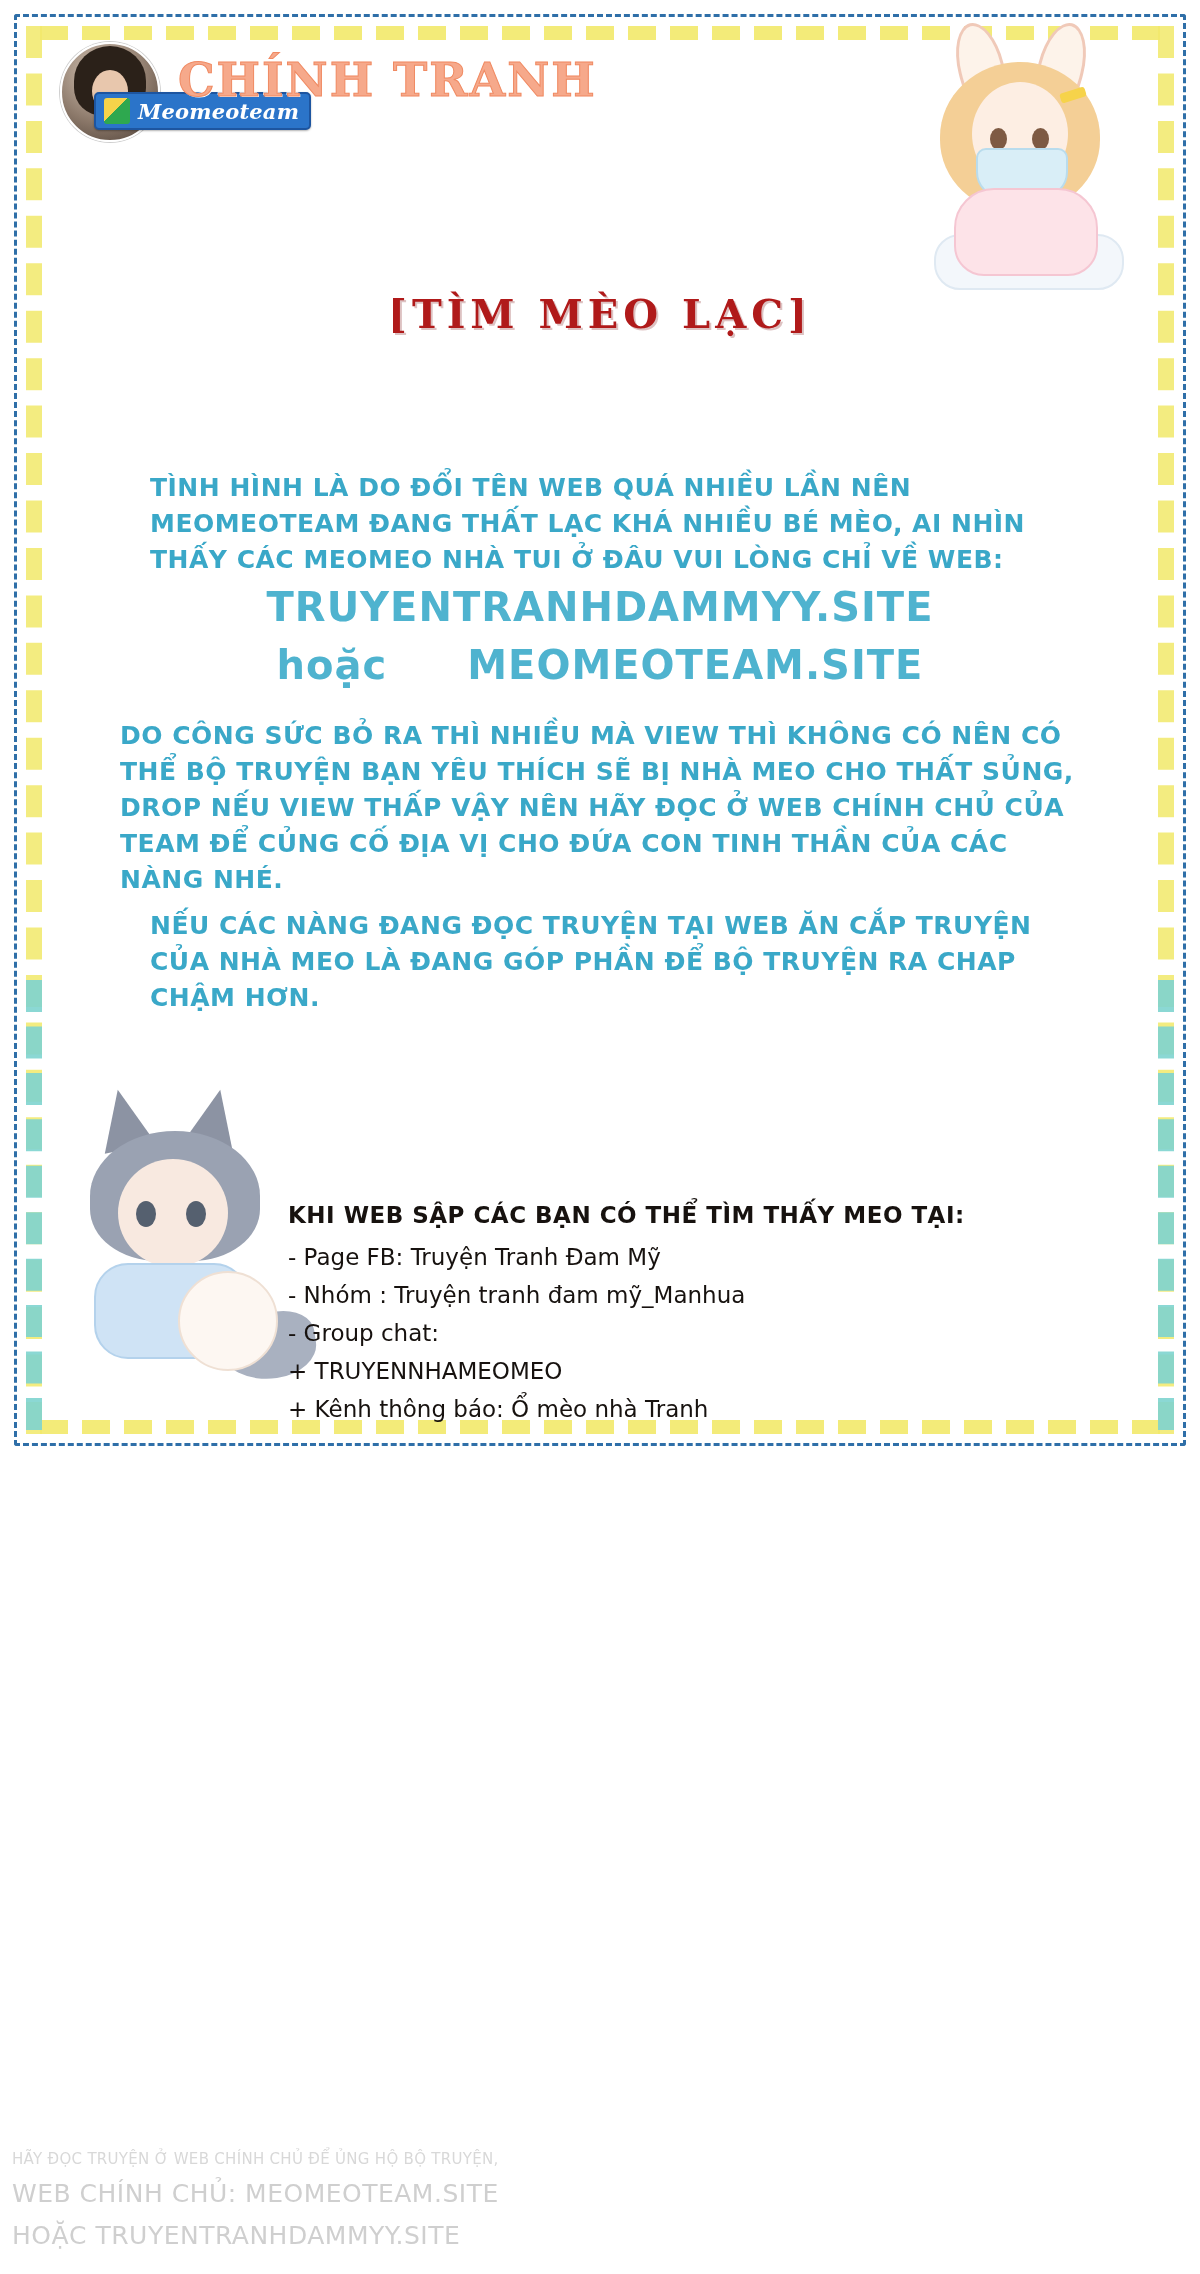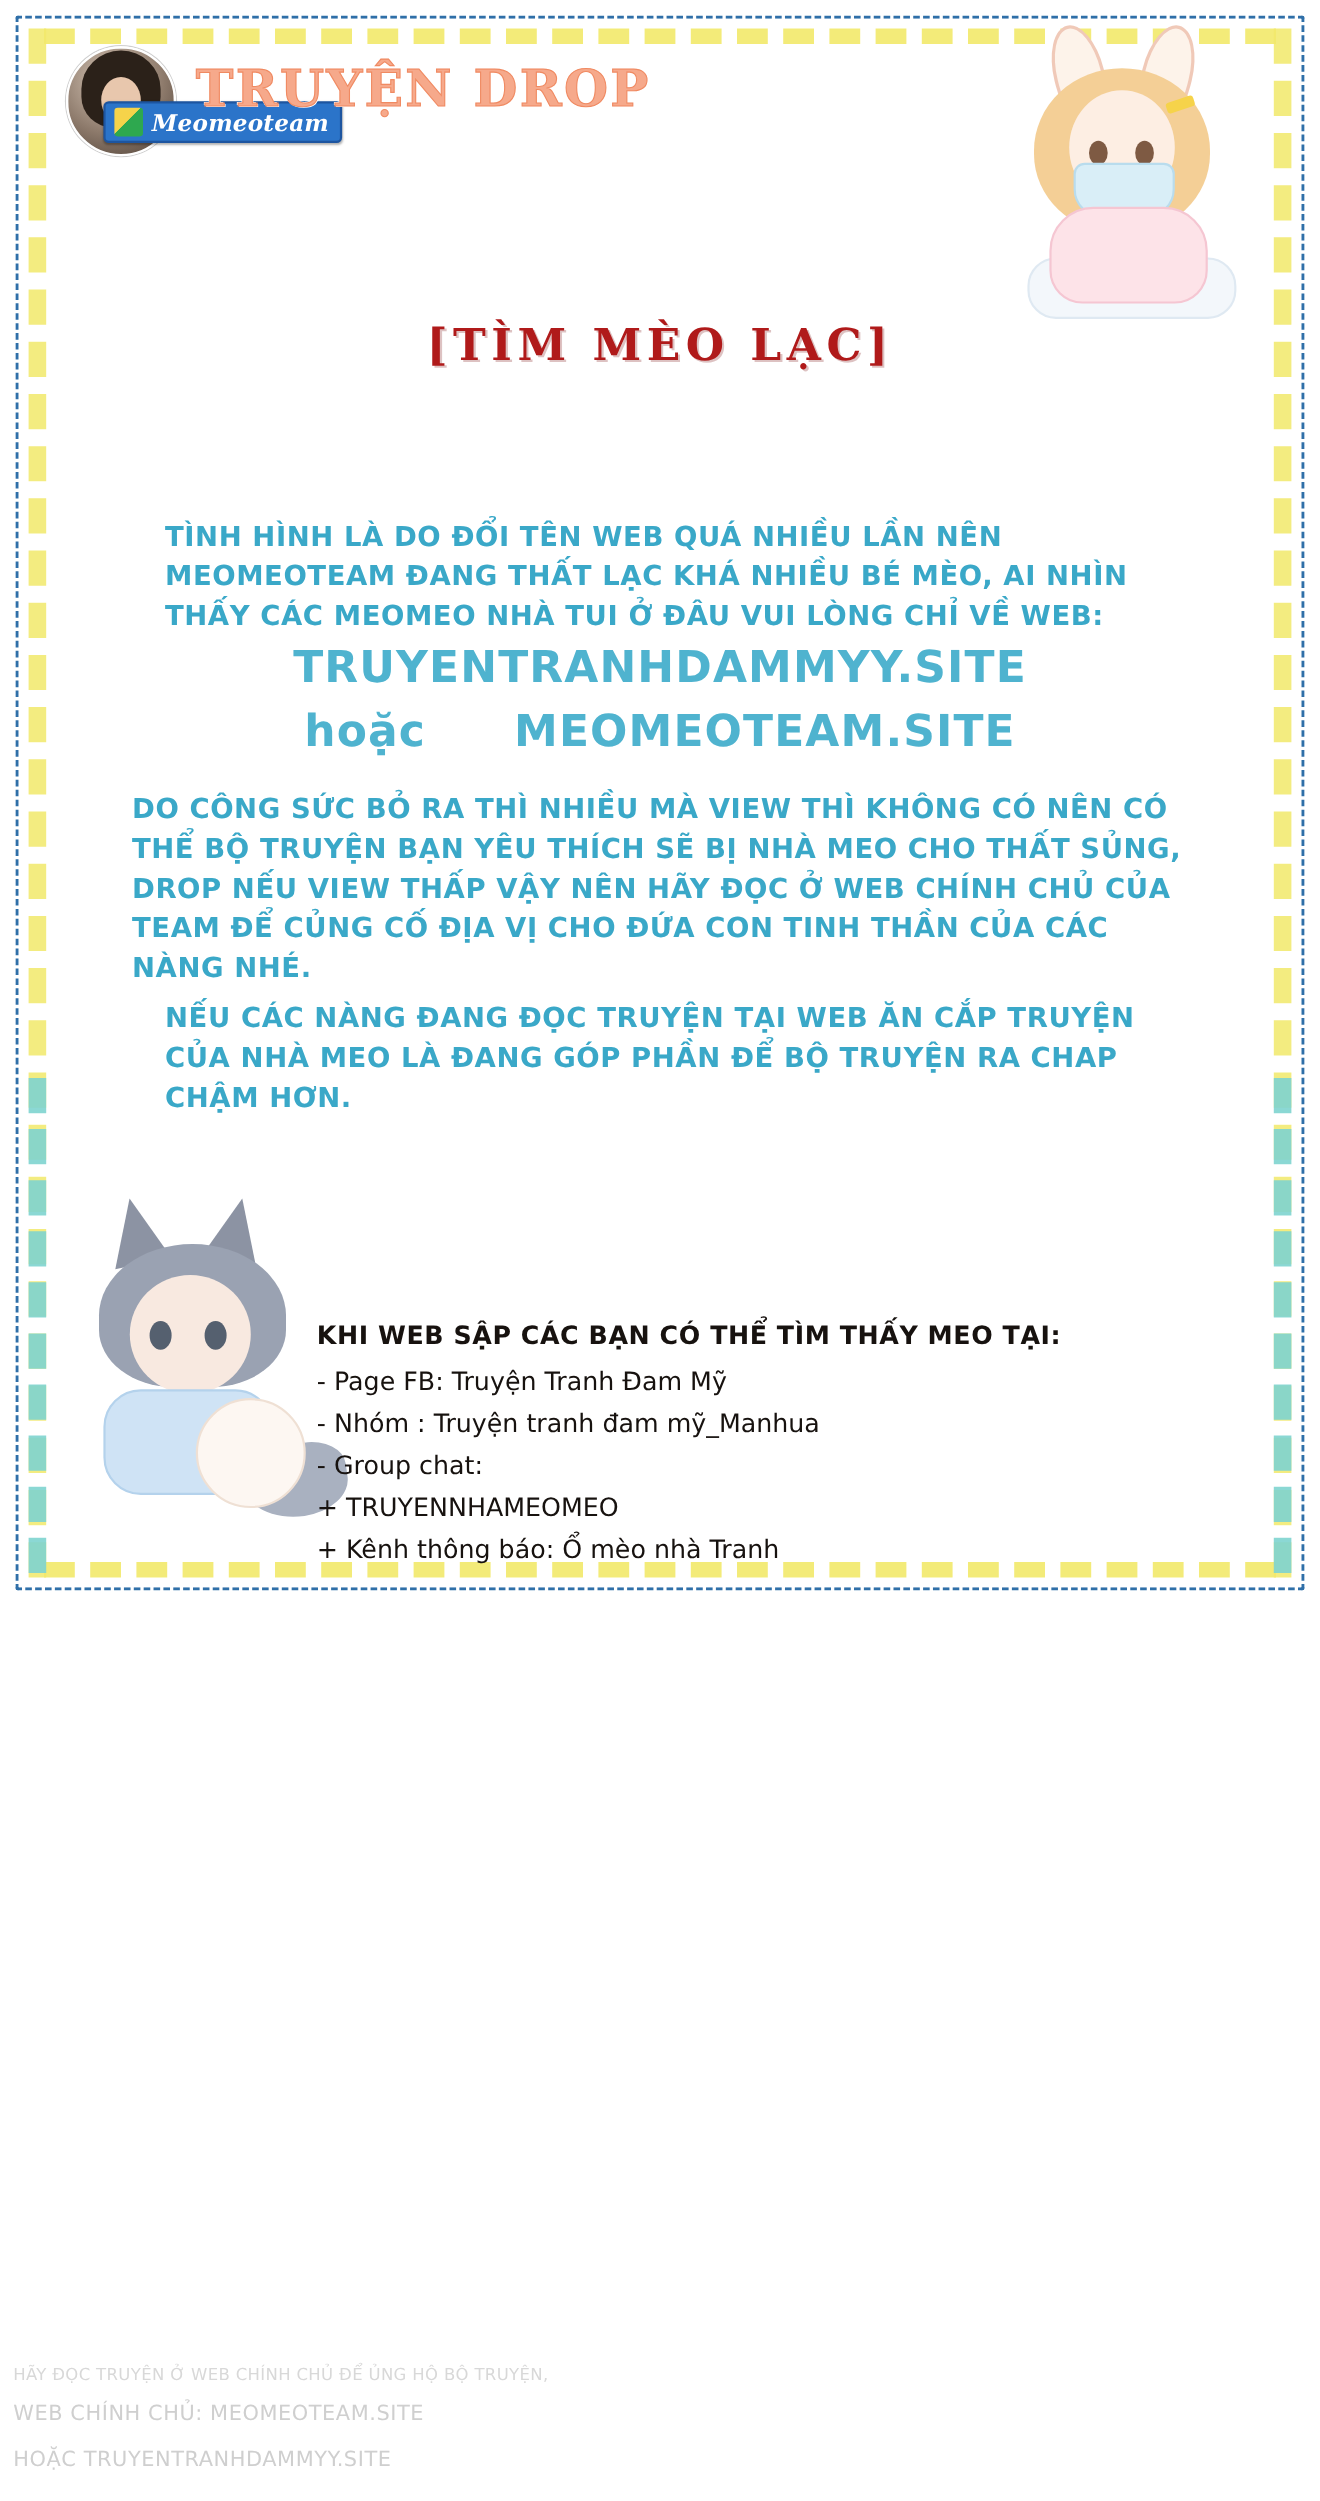--- a/index.html
+++ b/index.html
@@ -396,21 +396,21 @@
     font-family: "DejaVu Sans", sans-serif;
   }
   .footer .small {
     font-size: 15px;
     line-height: 22px;
     letter-spacing: .3px;
     text-transform: uppercase;
     color: #d8d8d8;
   }
   .footer .big {
-    font-size: 19px;
+    font-size: 25px;
     line-height: 36px;
     letter-spacing: .5px;
     text-transform: uppercase;
     color: #cfcfcf;
     margin-top: 6px;
   }
 </style>
 </head>
 <body>
 
@@ -428,21 +428,21 @@
     <div class="face"></div>
     <div class="flower"></div>
   </div>
 
   <div class="brand-badge">
     <span class="flag"></span>
     <span class="brand-text">Meomeoteam</span>
   </div>
 
   <div class="site-title">
-    <span>TRUYỆN DROP</span>
+    <span>CHÍNH TRANH</span>
   </div>
 </div>
 
 <div class="chibi-girl">
   <div class="cg-ear-l"></div>
   <div class="cg-ear-r"></div>
   <div class="cg-legs"></div>
   <div class="cg-hair"></div>
   <div class="cg-face"></div>
   <div class="cg-eye-l"></div>

